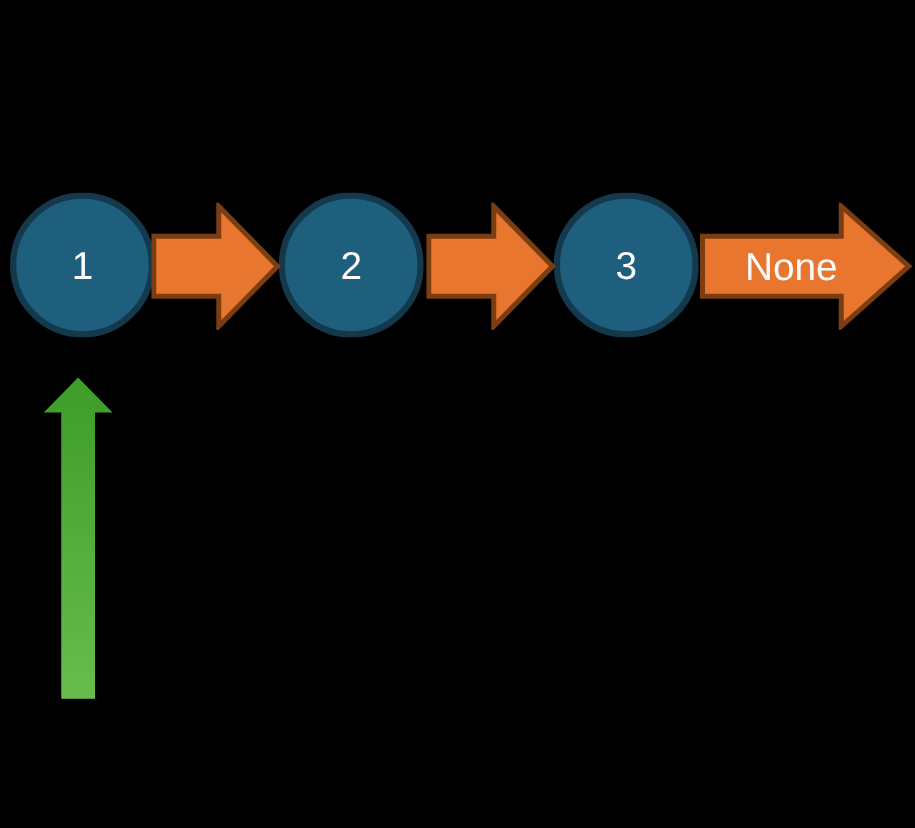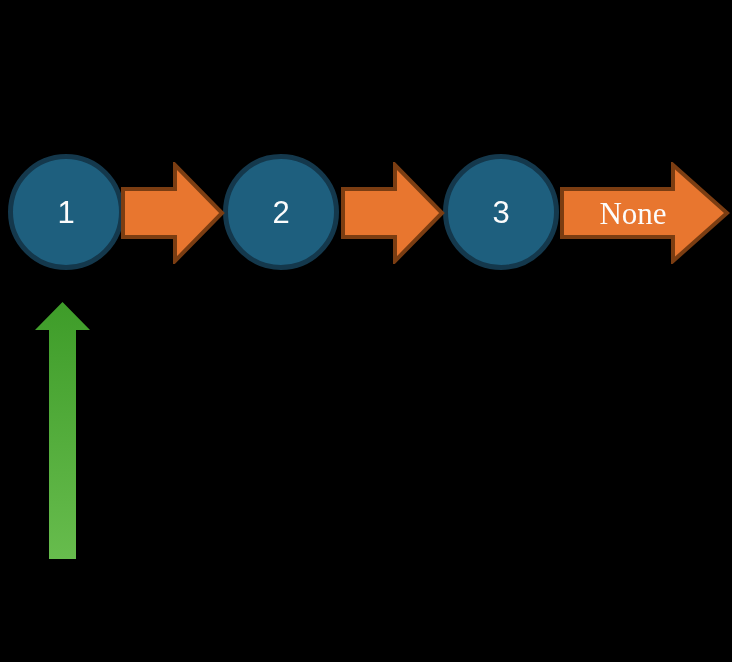--- a/index.html
+++ b/index.html
@@ -100,21 +100,21 @@
     <polygon points="2,27 54,27 54,3 101,51 54,99 54,75 2,75" stroke-width="4" fill="#E8762F" stroke="#7B3D12"></polygon>
   </svg>
 
   <svg class="link-arrow link-arrow-2" width="104" height="102" viewBox="0 0 104 102">
     <polygon points="2,27 54,27 54,3 101,51 54,99 54,75 2,75" stroke-width="4" fill="#E8762F" stroke="#7B3D12"></polygon>
   </svg>
 
   <svg class="null-arrow" width="170" height="102" viewBox="0 0 170 102">
     <polygon points="2,27 113,27 113,3 167,51 113,99 113,75 2,75" stroke-width="4" fill="#E8762F" stroke="#7B3D12"></polygon>
   </svg>
-  <span class="null-label" style="color: rgb(252, 252, 252); font-family: Liberation Serif, serif;">None</span>
+  <span class="null-label" style="color: rgb(252, 252, 252);">None</span>
 
   <svg class="head-arrow" width="58" height="258" viewBox="0 0 58 258">
     <defs>
       <linearGradient id="headGrad" x1="0" y1="0" x2="0" y2="1">
         <stop offset="0" stop-color="#3E9C29"></stop>
         <stop offset="1" stop-color="#67BC4D"></stop>
       </linearGradient>
     </defs>
     <polygon points="28.5,0 56,28 42,28 42,257 15,257 15,28 1,28" fill="url(#headGrad)"></polygon>
   </svg>

